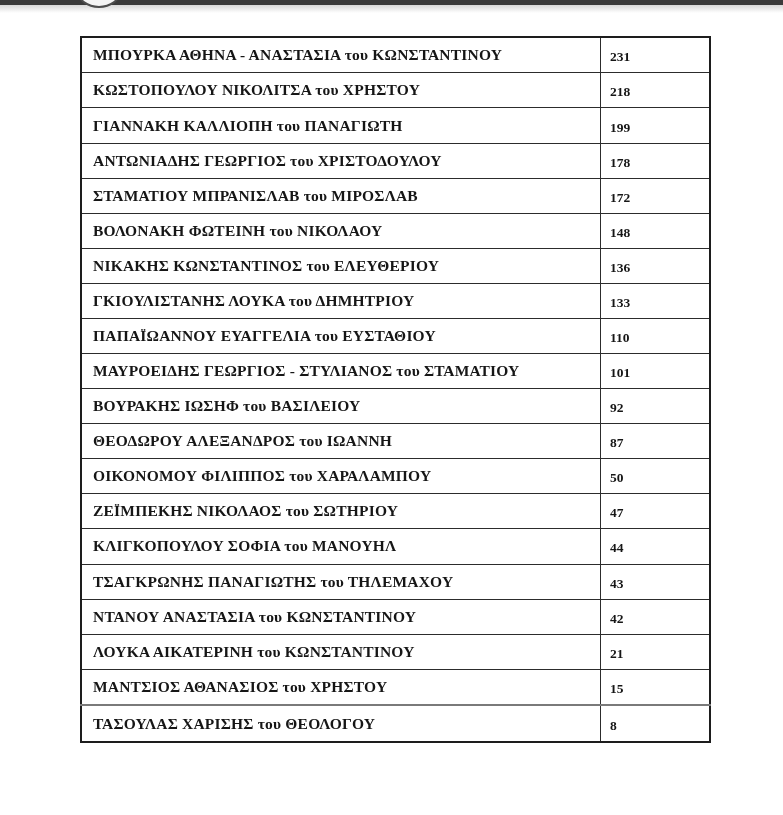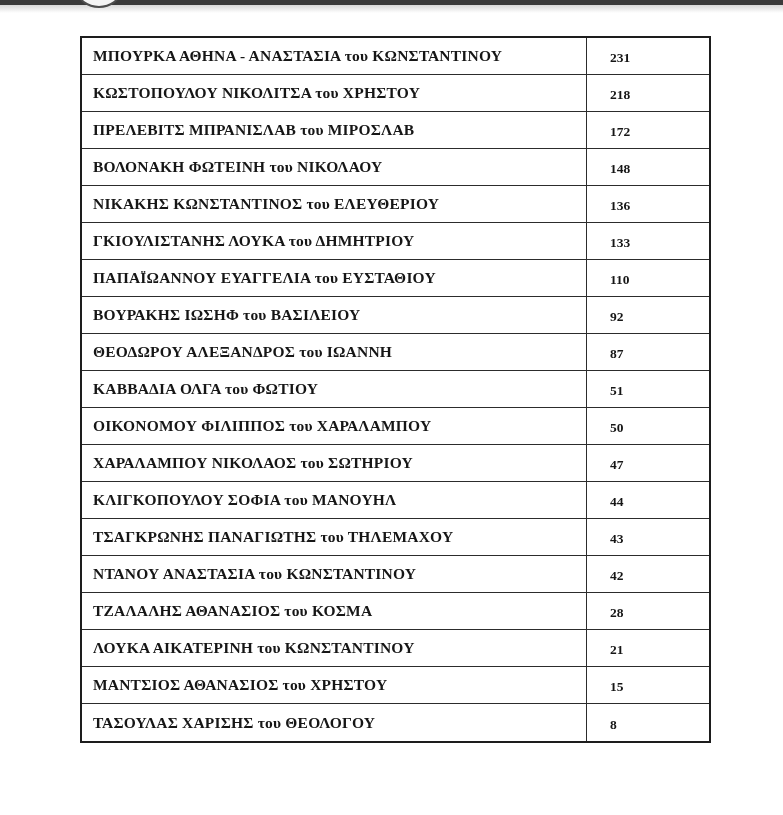--- a/index.html
+++ b/index.html
@@ -64,21 +64,21 @@
     color: #161616;
   }
   td.name-cell {
     padding: 0 4px 0 11px;
     font-weight: 700;
     font-size: 15.5px;
     letter-spacing: 0.2px;
   }
   td.votes-cell {
     width: 99px;
-    padding: 4px 0 0 23px;
+    padding: 4px 0 0 9px;
     font-weight: 700;
     font-size: 13.5px;
   }
   
   .results-table tr:nth-child(20) td,
   .results-table tr:nth-child(23) td {
     border-top: 2px solid #7a7a7a;
   }
 </style>
 </head>
@@ -93,74 +93,78 @@
     <tbody id="results-tbody">
         <tr>
           <td class="name-cell">ΜΠΟΥΡΚΑ ΑΘΗΝΑ - ΑΝΑΣΤΑΣΙΑ του ΚΩΝΣΤΑΝΤΙΝΟΥ</td>
           <td class="votes-cell">231</td>
         </tr>
         <tr>
           <td class="name-cell">ΚΩΣΤΟΠΟΥΛΟΥ ΝΙΚΟΛΙΤΣΑ του ΧΡΗΣΤΟΥ</td>
           <td class="votes-cell">218</td>
         </tr>
         <tr>
-          <td class="name-cell">ΠΡΕΛΕΒΙΤΣ ΜΠΡΑΝΙΣΛΑΒ του ΜΙΡΟΣΛΑΒ</td>
+          <td class="name-cell">ΓΙΑΝΝΑΚΗ ΚΑΛΛΙΟΠΗ του ΠΑΝΑΓΙΩΤΗ</td>
+          <td class="votes-cell">199</td>
+        </tr>
+        <tr>
+          <td class="name-cell">ΑΝΤΩΝΙΑΔΗΣ ΓΕΩΡΓΙΟΣ του ΧΡΙΣΤΟΔΟΥΛΟΥ</td>
+          <td class="votes-cell">178</td>
+        </tr>
+        <tr>
+          <td class="name-cell">ΣΤΑΜΑΤΙΟΥ ΜΠΡΑΝΙΣΛΑΒ του ΜΙΡΟΣΛΑΒ</td>
           <td class="votes-cell">172</td>
         </tr>
         <tr>
           <td class="name-cell">ΒΟΛΟΝΑΚΗ ΦΩΤΕΙΝΗ του ΝΙΚΟΛΑΟΥ</td>
           <td class="votes-cell">148</td>
         </tr>
         <tr>
           <td class="name-cell">ΝΙΚΑΚΗΣ ΚΩΝΣΤΑΝΤΙΝΟΣ του ΕΛΕΥΘΕΡΙΟΥ</td>
           <td class="votes-cell">136</td>
         </tr>
         <tr>
           <td class="name-cell">ΓΚΙΟΥΛΙΣΤΑΝΗΣ ΛΟΥΚΑ του ΔΗΜΗΤΡΙΟΥ</td>
           <td class="votes-cell">133</td>
         </tr>
         <tr>
           <td class="name-cell">ΠΑΠΑΪΩΑΝΝΟΥ ΕΥΑΓΓΕΛΙΑ του ΕΥΣΤΑΘΙΟΥ</td>
           <td class="votes-cell">110</td>
         </tr>
         <tr>
+          <td class="name-cell">ΜΑΥΡΟΕΙΔΗΣ ΓΕΩΡΓΙΟΣ - ΣΤΥΛΙΑΝΟΣ του ΣΤΑΜΑΤΙΟΥ</td>
+          <td class="votes-cell">101</td>
+        </tr>
+        <tr>
           <td class="name-cell">ΒΟΥΡΑΚΗΣ ΙΩΣΗΦ του ΒΑΣΙΛΕΙΟΥ</td>
           <td class="votes-cell">92</td>
         </tr>
         <tr>
           <td class="name-cell">ΘΕΟΔΩΡΟΥ ΑΛΕΞΑΝΔΡΟΣ του ΙΩΑΝΝΗ</td>
           <td class="votes-cell">87</td>
         </tr>
         <tr>
-          <td class="name-cell">ΚΑΒΒΑΔΙΑ ΟΛΓΑ του ΦΩΤΙΟΥ</td>
-          <td class="votes-cell">51</td>
-        </tr>
-        <tr>
           <td class="name-cell">ΟΙΚΟΝΟΜΟΥ ΦΙΛΙΠΠΟΣ του ΧΑΡΑΛΑΜΠΟΥ</td>
           <td class="votes-cell">50</td>
         </tr>
         <tr>
-          <td class="name-cell">ΧΑΡΑΛΑΜΠΟΥ ΝΙΚΟΛΑΟΣ του ΣΩΤΗΡΙΟΥ</td>
+          <td class="name-cell">ΖΕΪΜΠΕΚΗΣ ΝΙΚΟΛΑΟΣ του ΣΩΤΗΡΙΟΥ</td>
           <td class="votes-cell">47</td>
         </tr>
         <tr>
           <td class="name-cell">ΚΛΙΓΚΟΠΟΥΛΟΥ ΣΟΦΙΑ του ΜΑΝΟΥΗΛ</td>
           <td class="votes-cell">44</td>
         </tr>
         <tr>
           <td class="name-cell">ΤΣΑΓΚΡΩΝΗΣ ΠΑΝΑΓΙΩΤΗΣ του ΤΗΛΕΜΑΧΟΥ</td>
           <td class="votes-cell">43</td>
         </tr>
         <tr>
           <td class="name-cell">ΝΤΑΝΟΥ ΑΝΑΣΤΑΣΙΑ του ΚΩΝΣΤΑΝΤΙΝΟΥ</td>
           <td class="votes-cell">42</td>
-        </tr>
-        <tr>
-          <td class="name-cell">ΤΖΑΛΑΛΗΣ ΑΘΑΝΑΣΙΟΣ του ΚΟΣΜΑ</td>
-          <td class="votes-cell">28</td>
         </tr>
         <tr>
           <td class="name-cell">ΛΟΥΚΑ ΑΙΚΑΤΕΡΙΝΗ του ΚΩΝΣΤΑΝΤΙΝΟΥ</td>
           <td class="votes-cell">21</td>
         </tr>
         <tr>
           <td class="name-cell">ΜΑΝΤΣΙΟΣ ΑΘΑΝΑΣΙΟΣ του ΧΡΗΣΤΟΥ</td>
           <td class="votes-cell">15</td>
         </tr>
         <tr>

